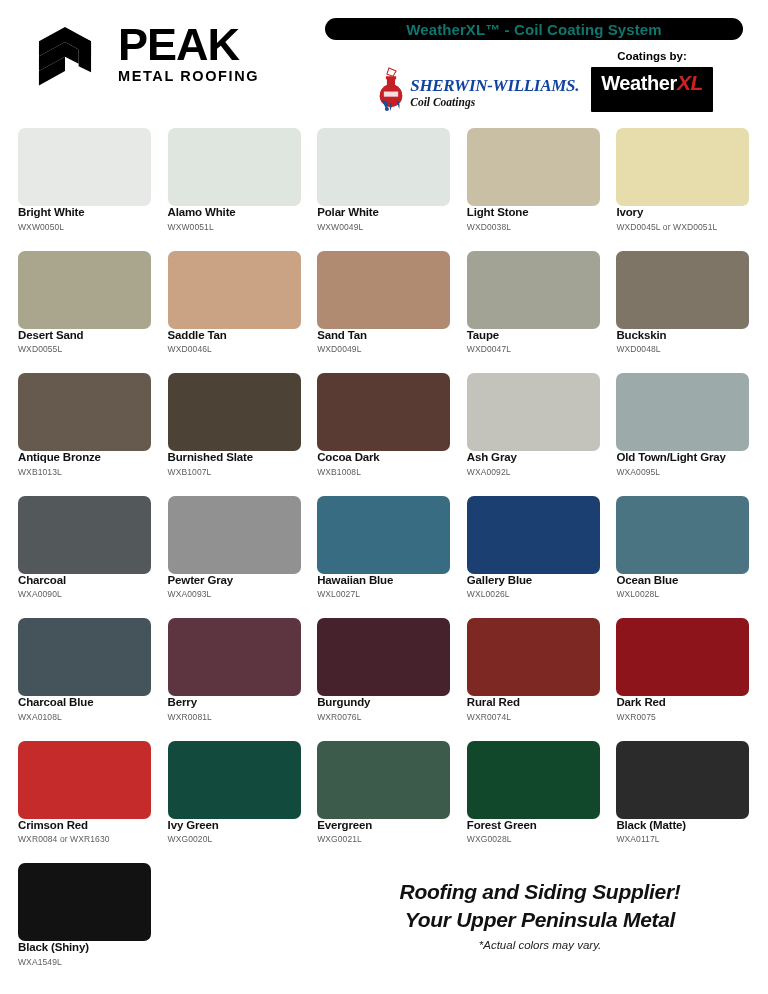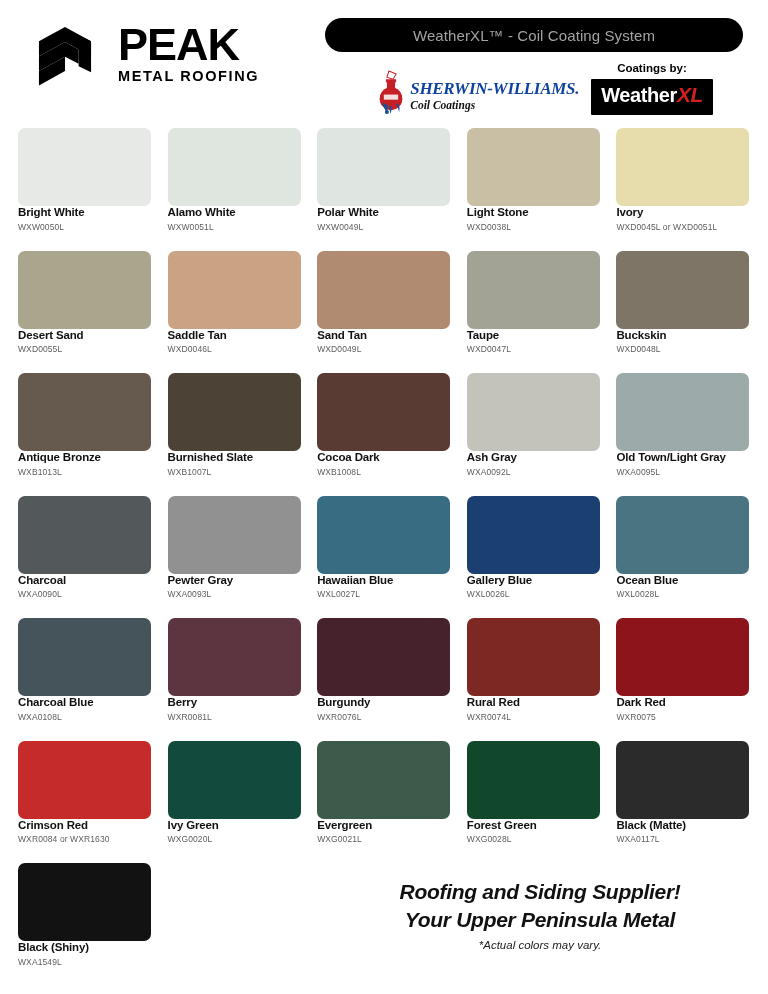--- a/index.html
+++ b/index.html
@@ -54,26 +54,26 @@
 
   .header-right {
     flex: 1;
     display: flex;
     flex-direction: column;
     align-items: center;
     padding-top: 4px;
   }
   .title-pill {
     width: 418px;
-    height: 34px;
+    height: 22px;
     background: #000000;
     border-radius: 17px;
-    color: #a3a3a3;
+    color: #0f766e;
     font-size: 15px;
-    font-weight: normal;
+    font-weight: bold;
     display: flex;
     align-items: center;
     justify-content: center;
     letter-spacing: 0.1px;
   }
   .coat-row {
     display: flex;
     align-items: flex-end;
     justify-content: center;
     gap: 4px;
@@ -109,21 +109,21 @@
     margin-left: 8px;
   }
   .coatings-by {
     font-size: 11.5px;
     font-weight: bold;
     color: #000000;
     margin-bottom: 5px;
   }
   .wxl-badge {
     background: #000000;
-    padding: 4px 10px 8px 10px;
+    padding: 4px 10px 17px 10px;
     display: flex;
     align-items: baseline;
     border-radius: 1px;
   }
   .wxl-weather {
     color: #ffffff;
     font-weight: bold;
     font-size: 20px;
     letter-spacing: -0.4px;
   }

